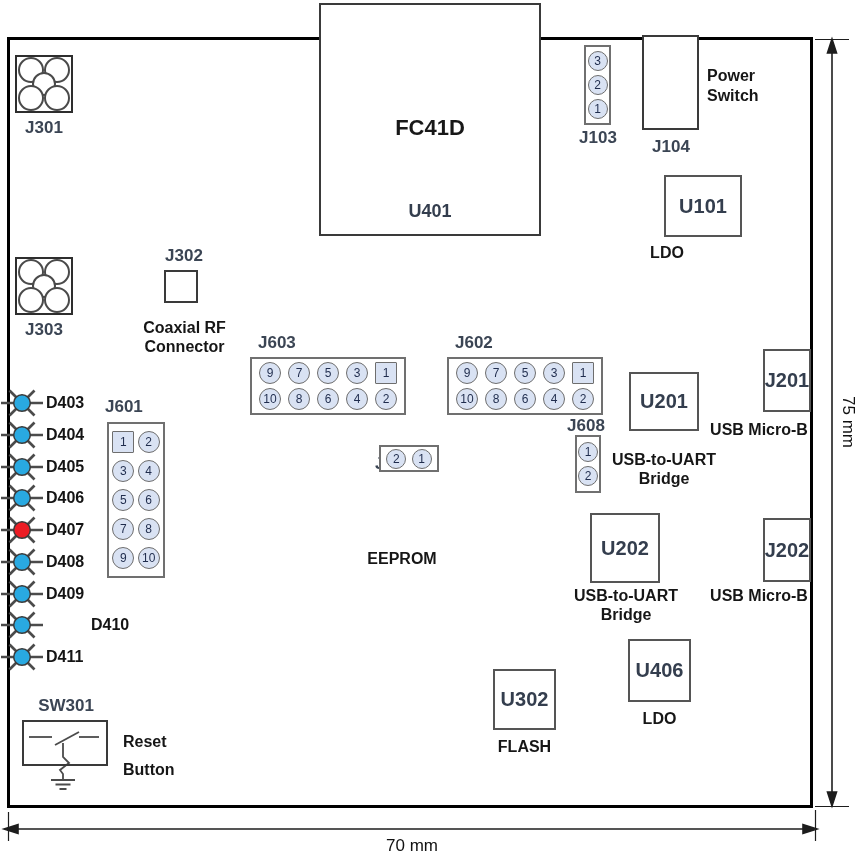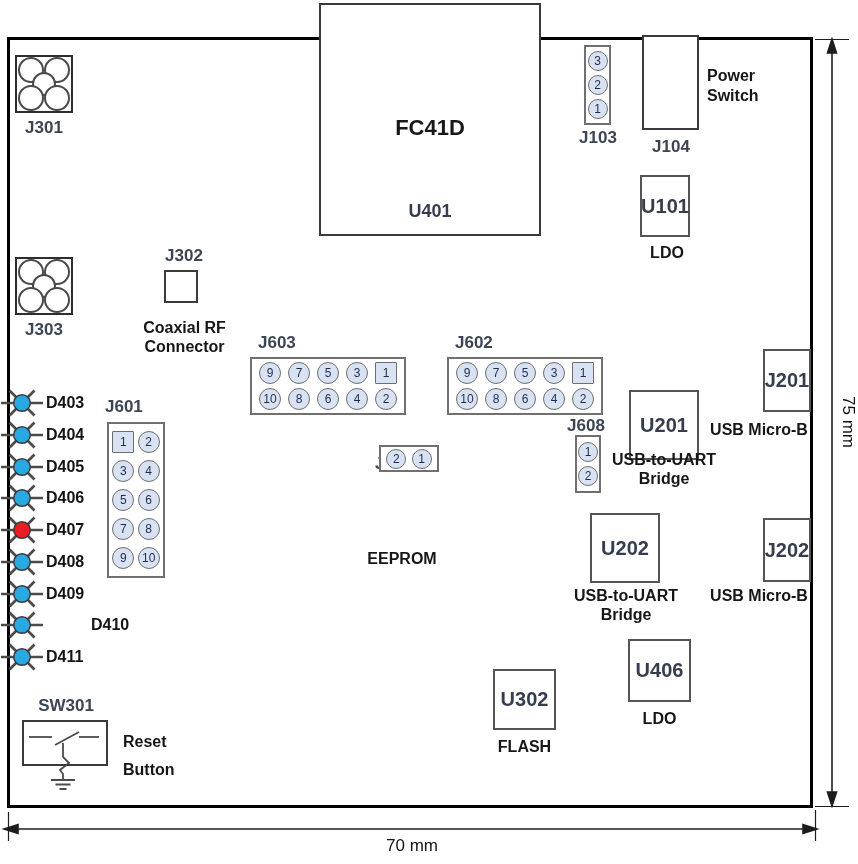--- a/index.html
+++ b/index.html
@@ -119,21 +119,21 @@
       <span class="pin">2</span>
       <span class="pin">1</span>
     </div>
   <div class="abs ref center" style="left:573px;top:128px;width:50px;">J103</div>
 
   <div class="abs icbox darkbox" style="left:642px;top:35px;width:57px;height:95px;"></div>
   <div class="abs ref center" style="left:643px;top:137px;width:56px;">J104</div>
   <div class="abs desc" style="left:707px;top:66px;line-height:20px;">Power
 Switch</div>
 
-  <div class="abs icbox" style="left:640px;top:175px;width:50px;height:62px;">
+  <div class="abs icbox" style="left:664px;top:175px;width:78px;height:62px;">
     <span class="icref">U101</span>
   </div>
   <div class="abs desc center" style="left:636px;top:243px;width:62px;">LDO</div>
 
   <div class="abs ref" style="left:258px;top:333px;">J603</div>
   <div class="abs hdr tworows" style="left:250px;top:357px;width:156px;height:58px;">
     <div class="pinrow">
         <span class="pin">9</span>
         <span class="pin">7</span>
         <span class="pin">5</span>
@@ -188,21 +188,21 @@
       <span class="pin">5</span>
       <span class="pin">6</span>
       <span class="pin">7</span>
       <span class="pin">8</span>
       <span class="pin">9</span>
       <span class="pin">10</span>
     </div>
 
   <div class="abs desc center" style="left:360px;top:549px;width:84px;">EEPROM</div>
 
-  <div class="abs icbox" style="left:629px;top:390px;width:70px;height:70px;">
+  <div class="abs icbox" style="left:629px;top:372px;width:70px;height:59px;">
     <span class="icref">U201</span>
   </div>
   <div class="abs desc center" style="left:604px;top:450px;width:120px;">USB-to-UART
 Bridge</div>
 
   <div class="abs icbox" style="left:763px;top:349px;width:48px;height:63px;">
     <span class="icref">J201</span>
   </div>
   <div class="abs desc center" style="left:706px;top:420px;width:106px;">USB Micro-B</div>
 

